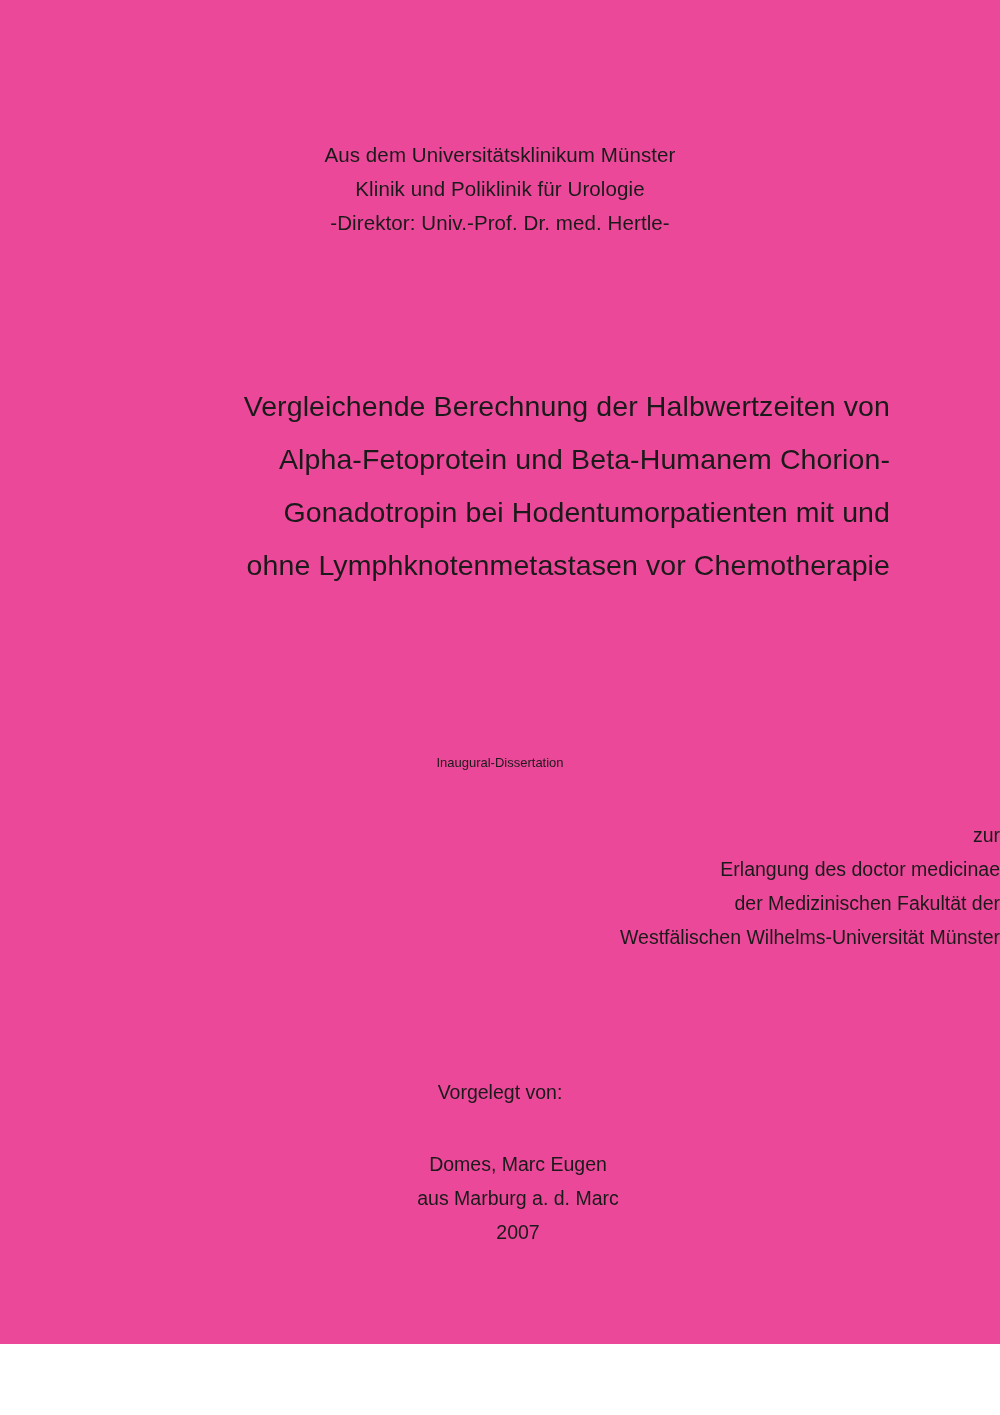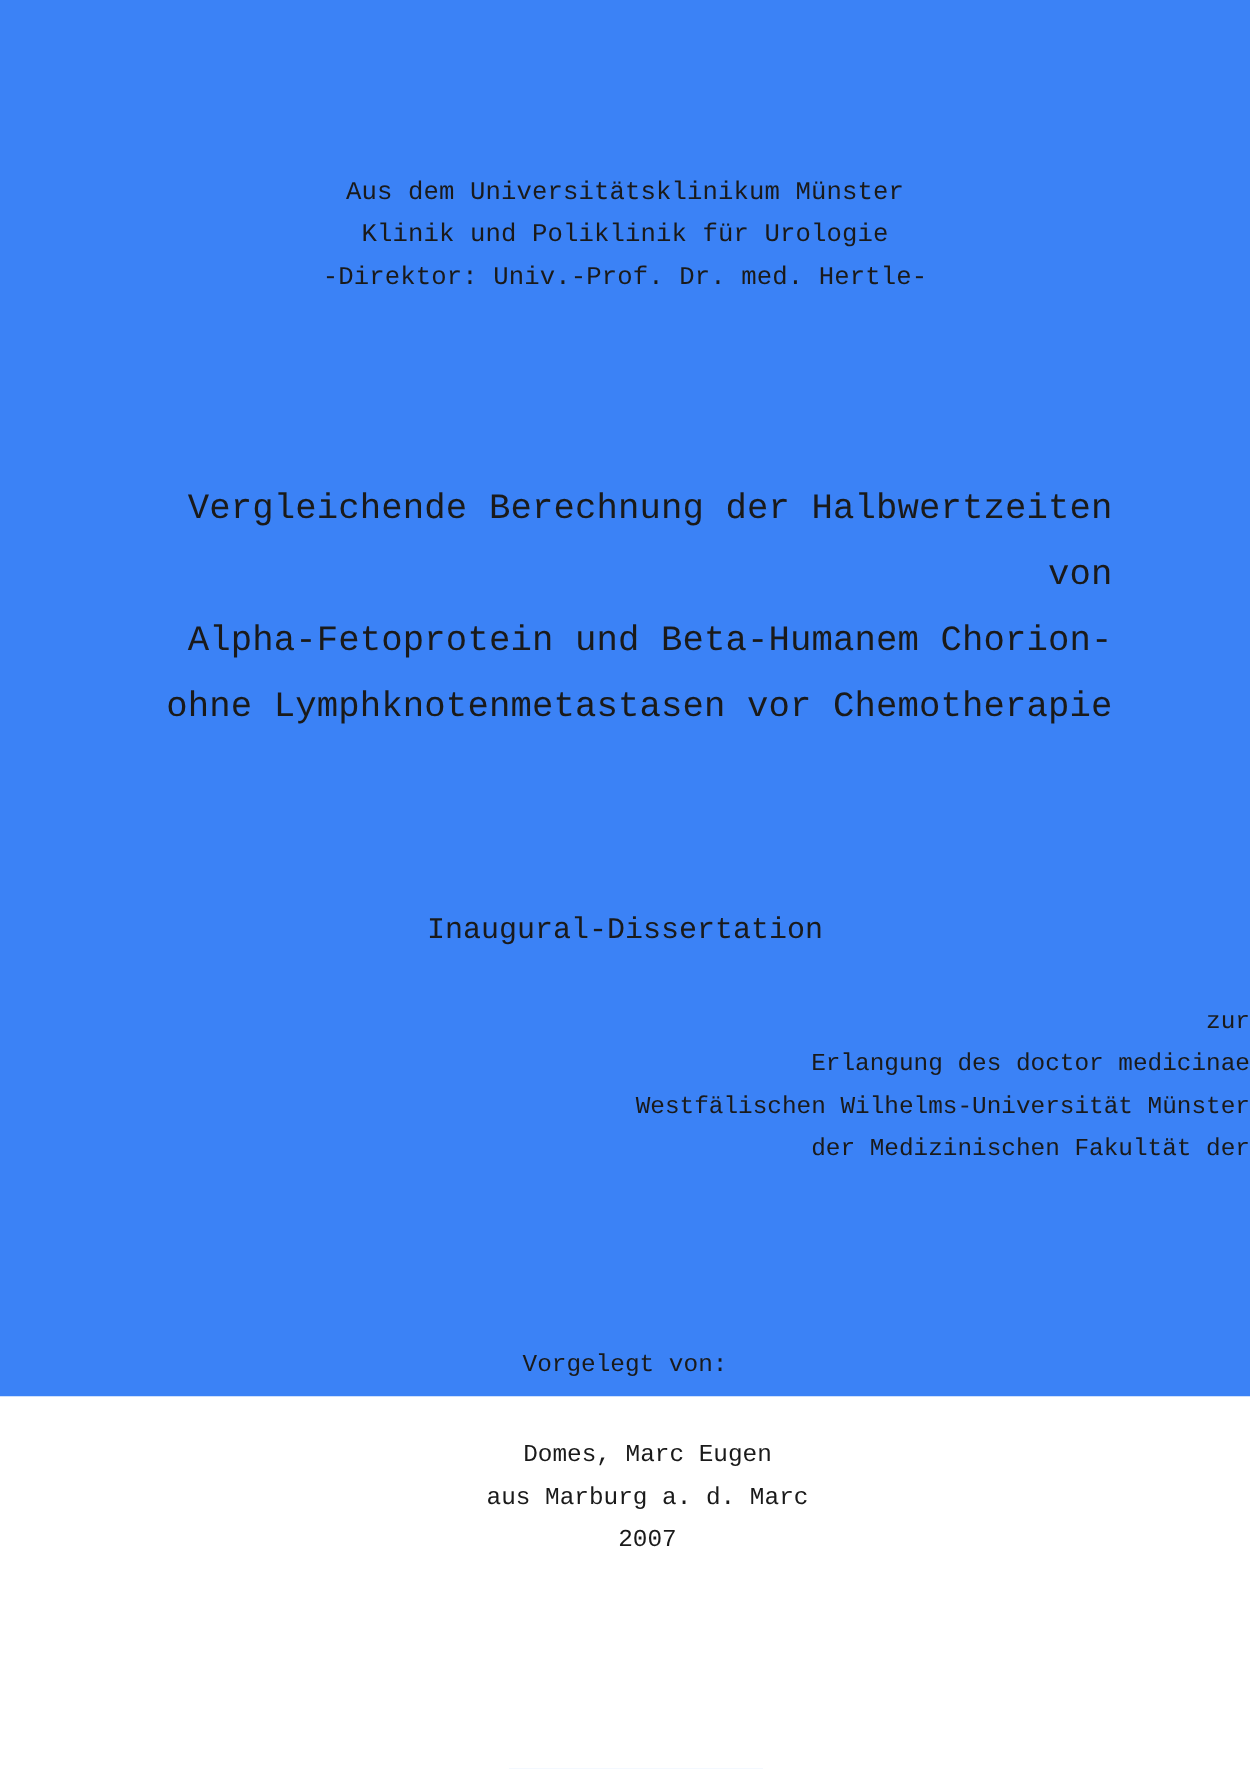--- a/index.html
+++ b/index.html
@@ -10,24 +10,23 @@
   body {
     width: 1000px;
     height: 1415px;
     font-family: "Liberation Sans", sans-serif;
     color: #1a1a1a;
     overflow: hidden;
   }
   .page {
     position: relative;
     width: 1000px;
-    height: 1117px;
-    background: #3b82f6;
+    height: 1344px;
+    background: #ec4899;
     box-sizing: border-box;
-    font-family: Liberation Mono, monospace;
   }
   .block {
     text-align: center;
   }
   .affiliation {
     position: absolute;
     top: 138px;
     left: 0;
     right: 0;
   }
@@ -48,22 +47,23 @@
     line-height: 53px;
     letter-spacing: 0.1px;
   }
   .purpose {
     position: absolute;
     top: 730px;
     left: 0;
     right: 0;
   }
   .purpose .line-main {
-    font-size: 24px;
+    font-size: 13px;
     line-height: 30px;
+    margin-top: 18px;
   }
   .purpose .gap-a {
     height: 40px;
   }
   .purpose .line-sub {
     font-size: 19.5px;
     line-height: 34px;
     text-align: right;
   }
   .author {
@@ -92,30 +92,31 @@
 
   <div class="block affiliation">
     <div class="line">Aus dem Universitätsklinikum Münster</div>
     <div class="line">Klinik und Poliklinik für Urologie</div>
     <div class="line">-Direktor: Univ.-Prof. Dr. med. Hertle-</div>
   </div>
 
   <div class="block title">
     <div class="line">Vergleichende Berechnung der Halbwertzeiten von</div>
     <div class="line">Alpha-Fetoprotein und Beta-Humanem Chorion-</div>
+    <div class="line">Gonadotropin bei Hodentumorpatienten mit und</div>
     <div class="line">ohne Lymphknotenmetastasen vor Chemotherapie</div>
   </div>
 
   <div class="block purpose">
     <div class="line-main">Inaugural-Dissertation</div>
     <div class="gap-a"></div>
     <div class="line-sub">zur</div>
     <div class="line-sub">Erlangung des doctor medicinae</div>
+    <div class="line-sub">der Medizinischen Fakultät der</div>
     <div class="line-sub">Westfälischen Wilhelms-Universität Münster</div>
-    <div class="line-sub">der Medizinischen Fakultät der</div>
   </div>
 
   <div class="block author">
     <div class="line-label">Vorgelegt von:</div>
     <div class="gap-b"></div>
     <div class="line-name">Domes, Marc Eugen</div>
     <div class="line-name">aus Marburg a. d. Marc</div>
     <div class="line-name">2007</div>
   </div>
 

